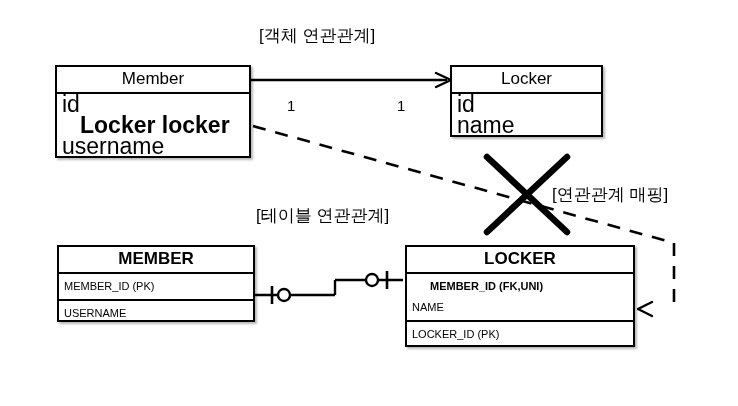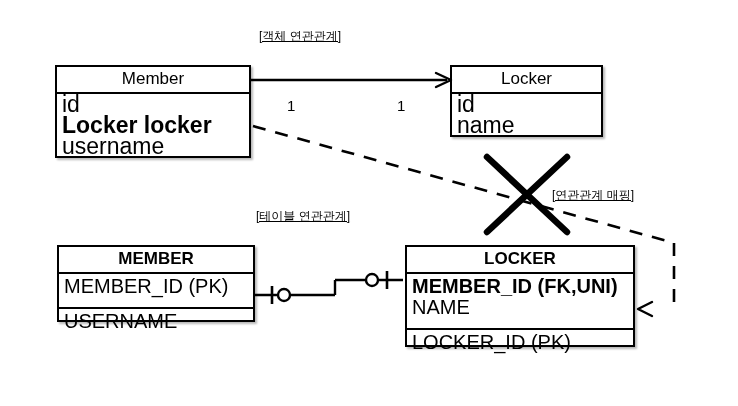--- a/index.html
+++ b/index.html
@@ -30,61 +30,60 @@
     border-bottom:2px solid #000;
     white-space:nowrap;
   }
   .uml-body{padding:0;}
   .uml-attr{
     font-size:23px;
     line-height:21px;
     padding:0 16px 0 5px;
     white-space:nowrap;
   }
-  .bold{font-weight:bold;}
+  .bold{font-weight:bold;margin-left:18px;}
 
   
   .tbl-box{
     position:absolute;
     background:#fff;
     border:2px solid #000;
     box-sizing:border-box;
     box-shadow:2px 2px 2px rgba(0,0,0,0.28);
   }
   .tbl-title{
     text-align:center;
     font-size:17px;
     font-weight:bold;
     line-height:22px;
     padding:1px 0 2px 0;
     border-bottom:2px solid #000;
     white-space:nowrap;
   }
   .tbl-row{
-    font-size:20px;
+    font-size:11px;
     line-height:22px;
-    padding:1px 0 10px 5px;
+    padding:1px 0 2px 5px;
     border-bottom:2px solid #000;
     white-space:nowrap;
     box-sizing:border-box;
   }
   .tbl-row:last-child{border-bottom:none;}
   .tbl-row .sub{
     display:block;
     font-weight:normal;
     line-height:21px;
   }
 
   
   .caption{
     position:absolute;
-    font-size:12px;
+    font-size:17px;
     line-height:20px;
     white-space:nowrap;
-    text-decoration:underline;
   }
 
   
   .mult{
     position:absolute;
     font-size:15px;
     line-height:17px;
     white-space:nowrap;
   }
 

